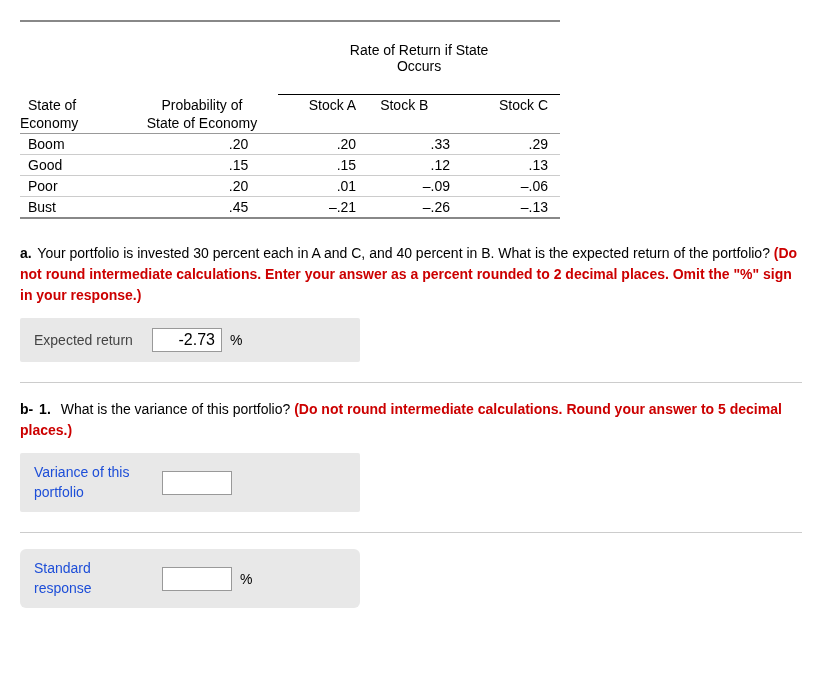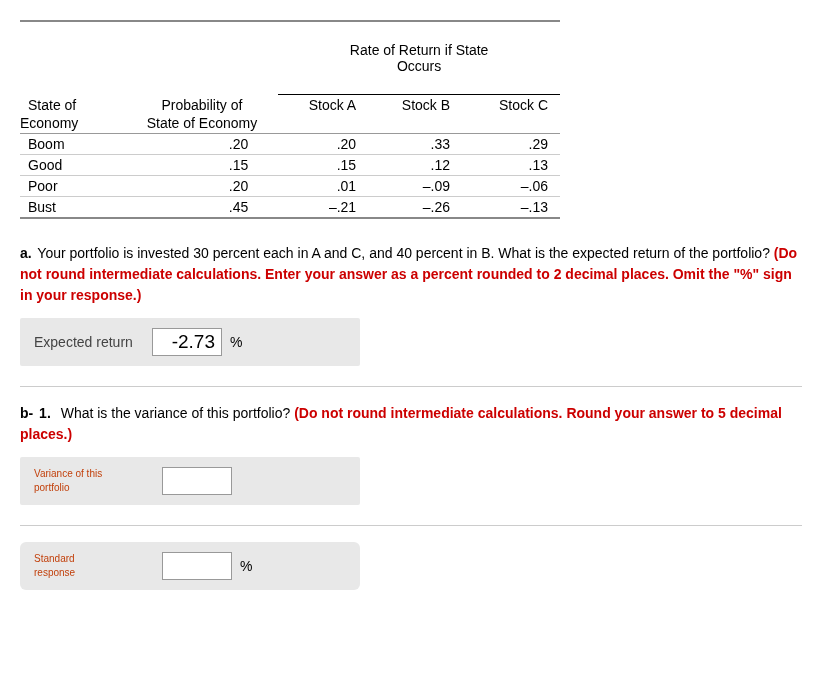--- a/index.html
+++ b/index.html
@@ -99,21 +99,21 @@
 
     .answer-label {
       font-size: 14px;
       color: #444;
       min-width: 110px;
     }
 
     .answer-input {
       border: 1px solid #999;
       padding: 2px 6px;
-      font-size: 19px;
+      font-size: 16px;
       width: 70px;
       text-align: right;
       background: #fff;
       outline: none;
     }
 
     .answer-unit {
       font-size: 14px;
     }
 
@@ -122,22 +122,22 @@
       align-items: center;
       gap: 8px;
       background: #e8e8e8;
       padding: 10px 14px;
       width: 340px;
       border-radius: 2px;
       margin-top: 6px;
     }
 
     .answer-label-multiline {
-      font-size: 10px;
-      color: #c2410c;
+      font-size: 14px;
+      color: #1d4ed8;
       min-width: 120px;
       line-height: 1.4;
     }
 
     .answer-row-stdev {
       display: flex;
       align-items: center;
       gap: 8px;
       background: #e8e8e8;
       padding: 10px 14px;
@@ -185,21 +185,21 @@
       <tr class="header-row-mid">
         <td style="text-align: left; vertical-align: bottom;">
           <div>State of</div>
         </td>
         <td style="text-align: center; vertical-align: bottom;">
           <div>Probability of</div>
         </td>
         <td style="text-align: right; vertical-align: bottom; padding-right: 16px;">
           <div>Stock A</div>
         </td>
-        <td style="text-align: right; vertical-align: bottom; padding-right: 16px;">
+        <td style="text-align: left; vertical-align: bottom; padding-right: 16px;">
           <div>Stock B</div>
         </td>
         <td class="stock-c" style="vertical-align: bottom;">
           <div>Stock C</div>
         </td>
       </tr>
 
       <tr style="border-bottom: 1px solid #999;">
         <td style="text-align: left; padding-bottom: 2px;">
           <span>Economy</span>

